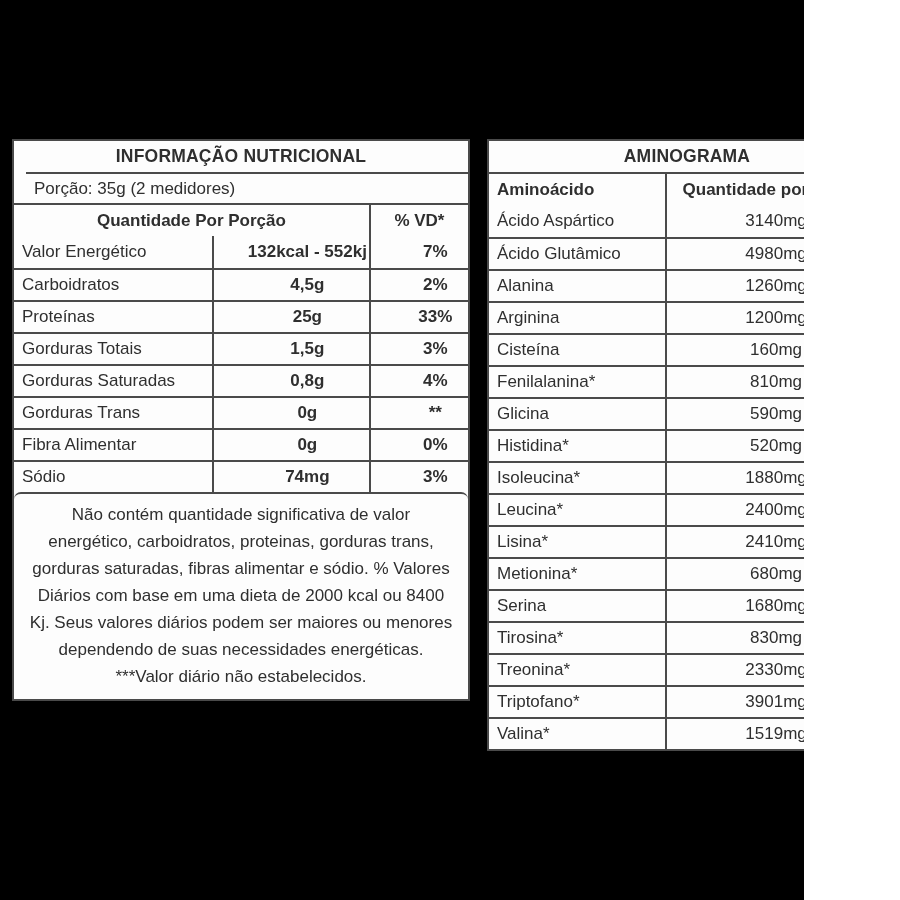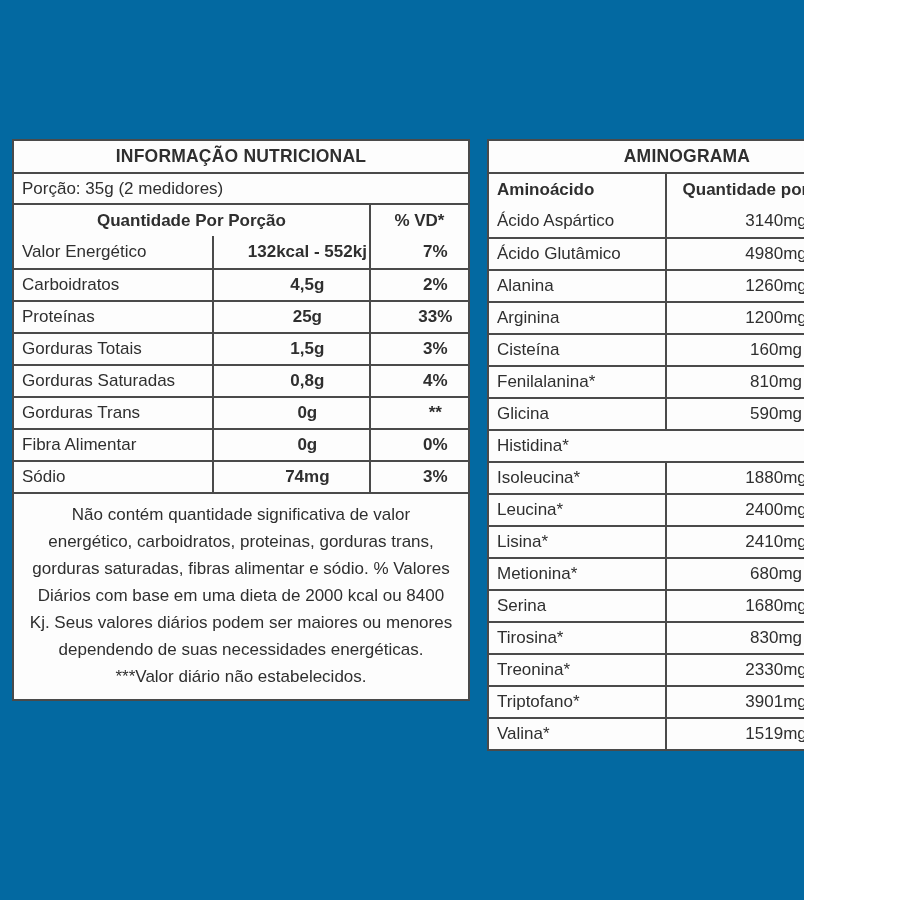--- a/index.html
+++ b/index.html
@@ -6,21 +6,21 @@
     margin: 0;
     padding: 0;
     background: #ffffff;
     font-family: "Liberation Sans", "DejaVu Sans", sans-serif;
     color: #2f2f2f;
   }
   .page {
     position: relative;
     width: 804px;
     height: 900px;
-    background: #0369a1;
+    background: #000000;
     overflow: hidden;
   }
   .panel {
     position: absolute;
     border: 2px solid #4a4a4a;
     background: #fdfdfd;
     box-sizing: border-box;
   }
   #nutrition-panel { left: 12px; top: 139px; width: 458px; }
   #aminogram-panel { left: 487px; top: 139px; width: 400px; }
@@ -37,20 +37,21 @@
     height: 31px;
     justify-content: center;
     font-weight: bold;
     font-size: 17.5px;
     letter-spacing: .2px;
   }
   .serving-row {
     height: 31px;
     font-size: 17px;
     padding-left: 8px;
+    margin-left: 12px;
   }
   .head-row {
     height: 33px;
     font-weight: bold;
     font-size: 17px;
   }
   .data-row { height: 32px; font-size: 17px; }
 
   .cell { box-sizing: border-box; display: flex; align-items: center; height: 100%; }
   .cell.div-left { border-left: 2px solid #4a4a4a; }
@@ -66,20 +67,21 @@
 
   
   .a-name { width: 177px; }
   .a-val  { width: 221px; }
 
   .footnote {
     border-top: 2px solid #4a4a4a;
     padding: 7px 4px 9px 4px;
     font-size: 17px;
     text-align: center;
+    border-radius: 7px;
   }
   .foot-line { line-height: 27px; }
 </style>
 </head>
 <body>
 
 <div class="page">
 
   <div class="panel" id="nutrition-panel">
     <div class="t-row title-row">INFORMAÇÃO NUTRICIONAL</div>
@@ -177,20 +179,21 @@
         <div class="t-row data-row">
         <div class="cell left a-name">Fenilalanina*</div>
         <div class="cell center div-left a-val">810mg</div>
       </div>
         <div class="t-row data-row">
         <div class="cell left a-name">Glicina</div>
         <div class="cell center div-left a-val">590mg</div>
       </div>
         <div class="t-row data-row">
         <div class="cell left a-name">Histidina*</div>
+        <div class="cell center div-left a-val">520mg</div>
       </div>
         <div class="t-row data-row">
         <div class="cell left a-name">Isoleucina*</div>
         <div class="cell center div-left a-val">1880mg</div>
       </div>
         <div class="t-row data-row">
         <div class="cell left a-name">Leucina*</div>
         <div class="cell center div-left a-val">2400mg</div>
       </div>
         <div class="t-row data-row">

